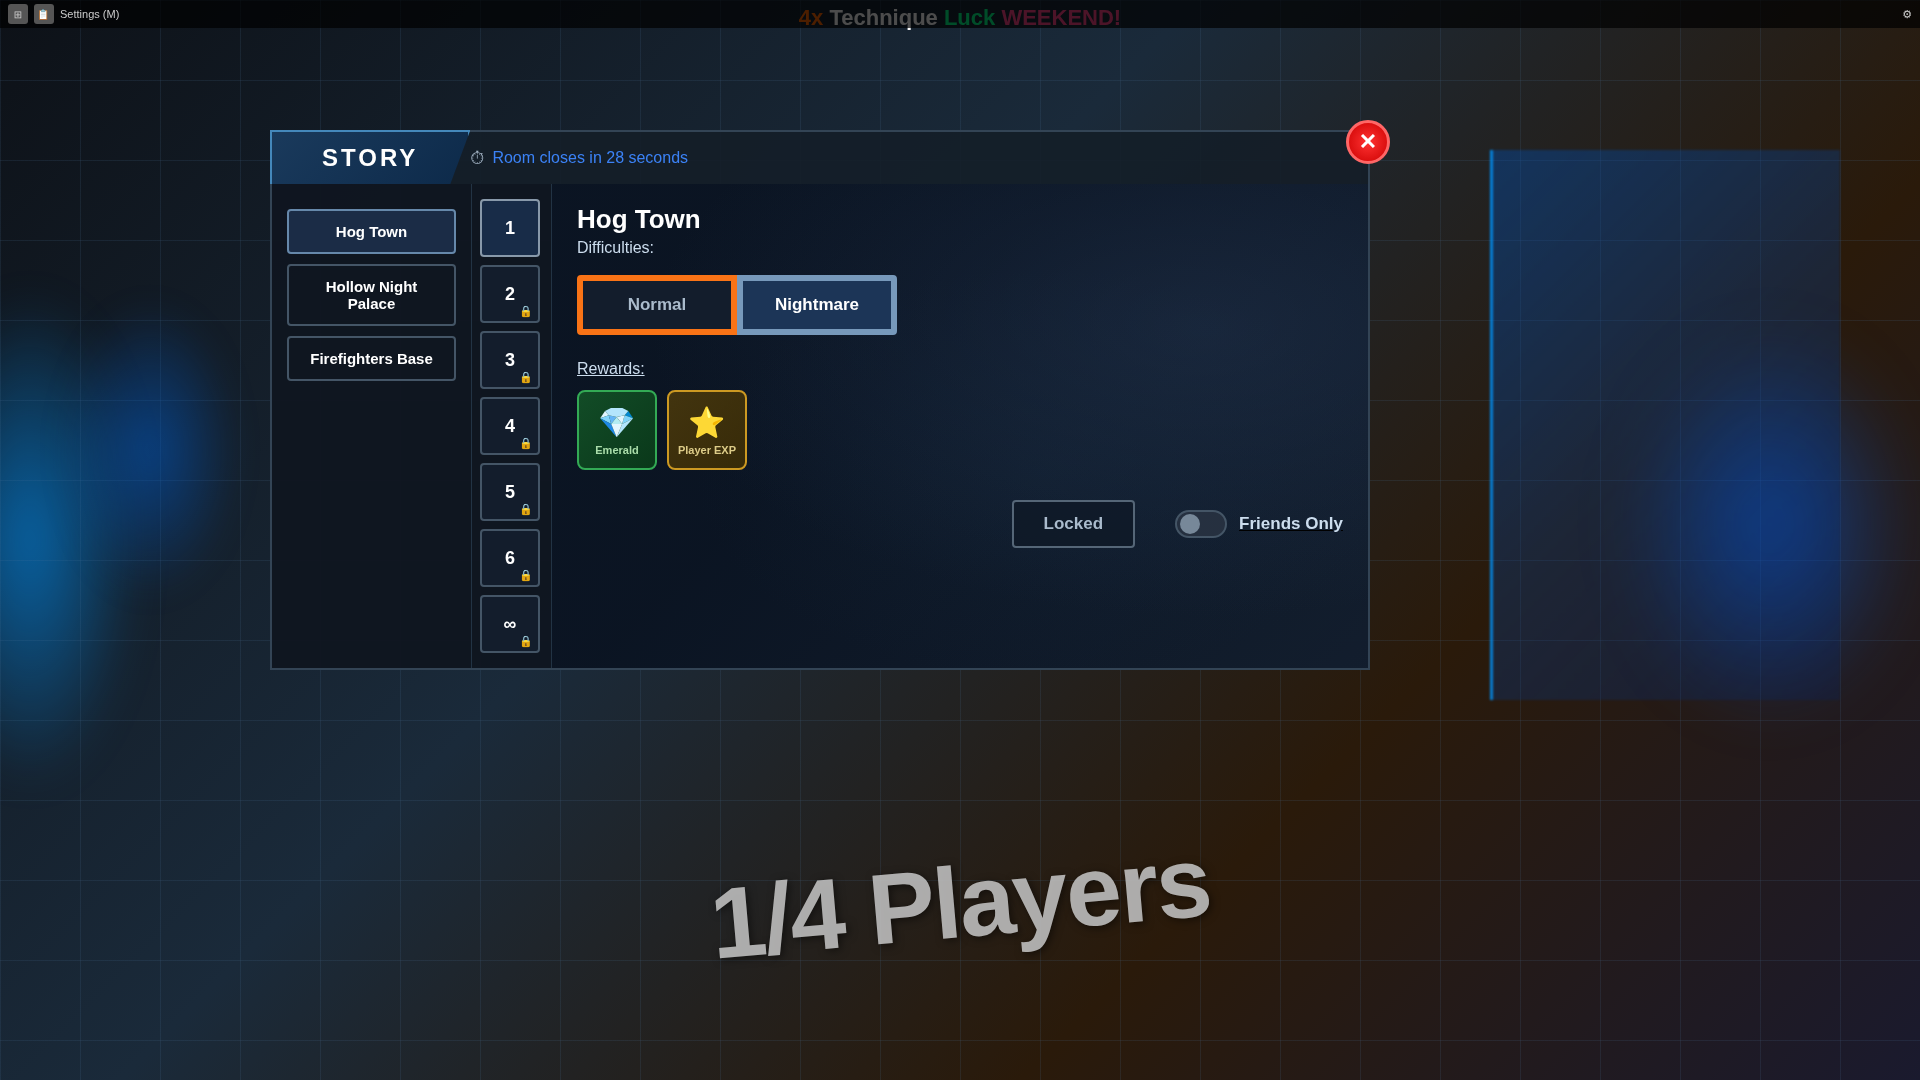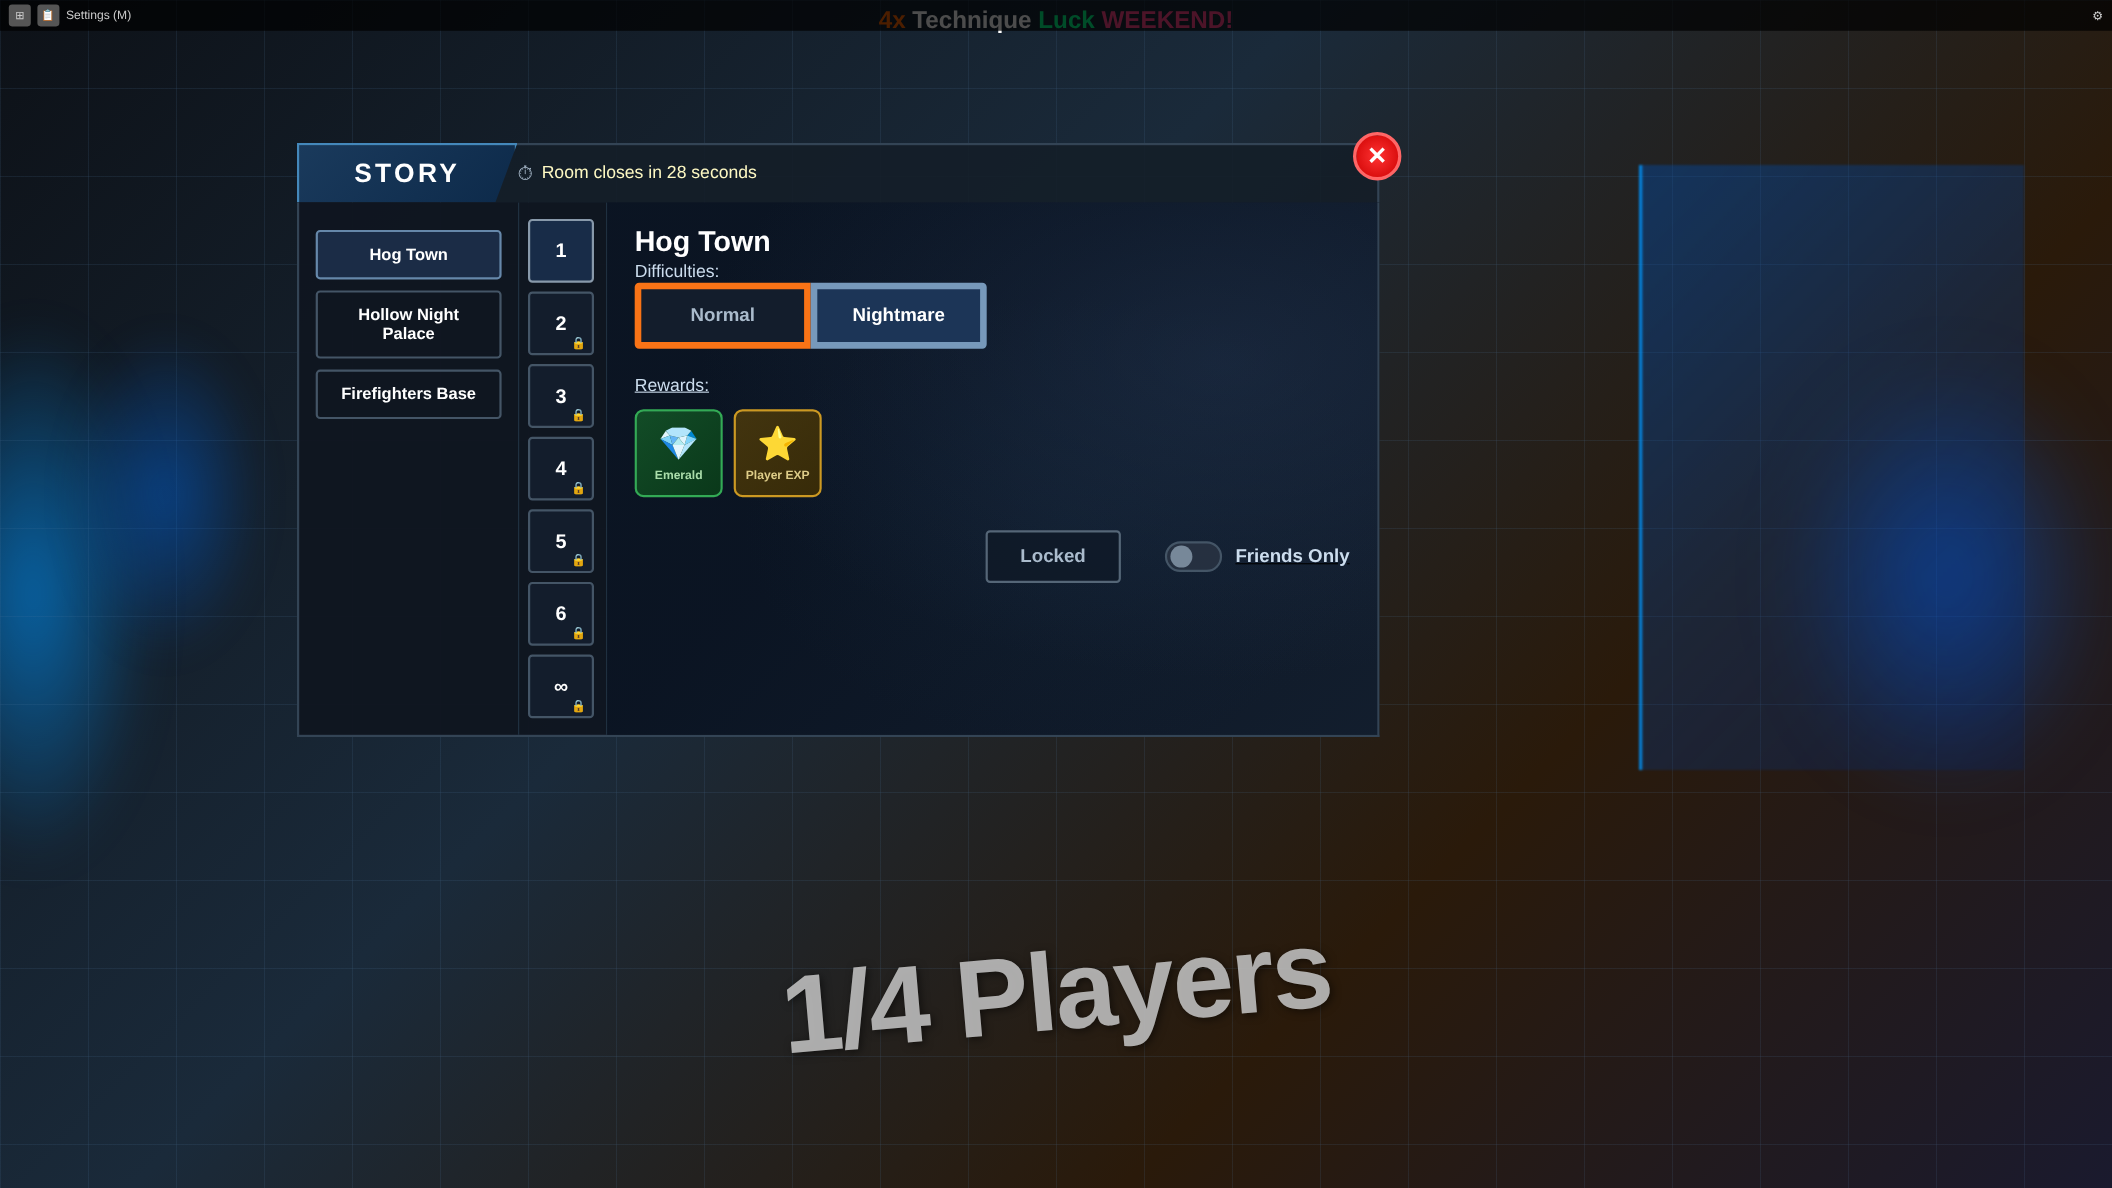--- a/index.html
+++ b/index.html
@@ -122,21 +122,21 @@
       display: flex;
       align-items: center;
       gap: 8px;
     }
 
     
     .modal-overlay {
       position: absolute;
       top: 130px;
       left: 270px;
-      width: 984px;
+      width: 1100px;
       z-index: 50;
     }
 
     
     .modal-header {
       display: flex;
       align-items: stretch;
       position: relative;
     }
 
@@ -169,21 +169,21 @@
       gap: 8px;
     }
 
     .timer-icon {
       font-size: 18px;
       color: #aabbcc;
     }
 
     .timer-text {
       font-size: 16px;
-      color: #fef9c3;
+      color: #3b82f6;
     }
 
     .close-btn {
       position: absolute;
       right: -20px;
       top: -10px;
       width: 44px;
       height: 44px;
       background: radial-gradient(circle, #ff3333, #cc0000);
       border-radius: 50%;
@@ -314,21 +314,21 @@
 
     .detail-subtitle {
       font-size: 15px;
       color: #aabbcc;
       margin-bottom: 18px;
     }
 
     .difficulties-label {
       font-size: 16px;
       color: #ccddee;
-      margin-bottom: 0;
+      margin-bottom: 18px;
     }
 
     .difficulty-buttons {
       display: flex;
       gap: 0;
       margin-bottom: 25px;
       width: 320px;
     }
 
     .diff-btn {

